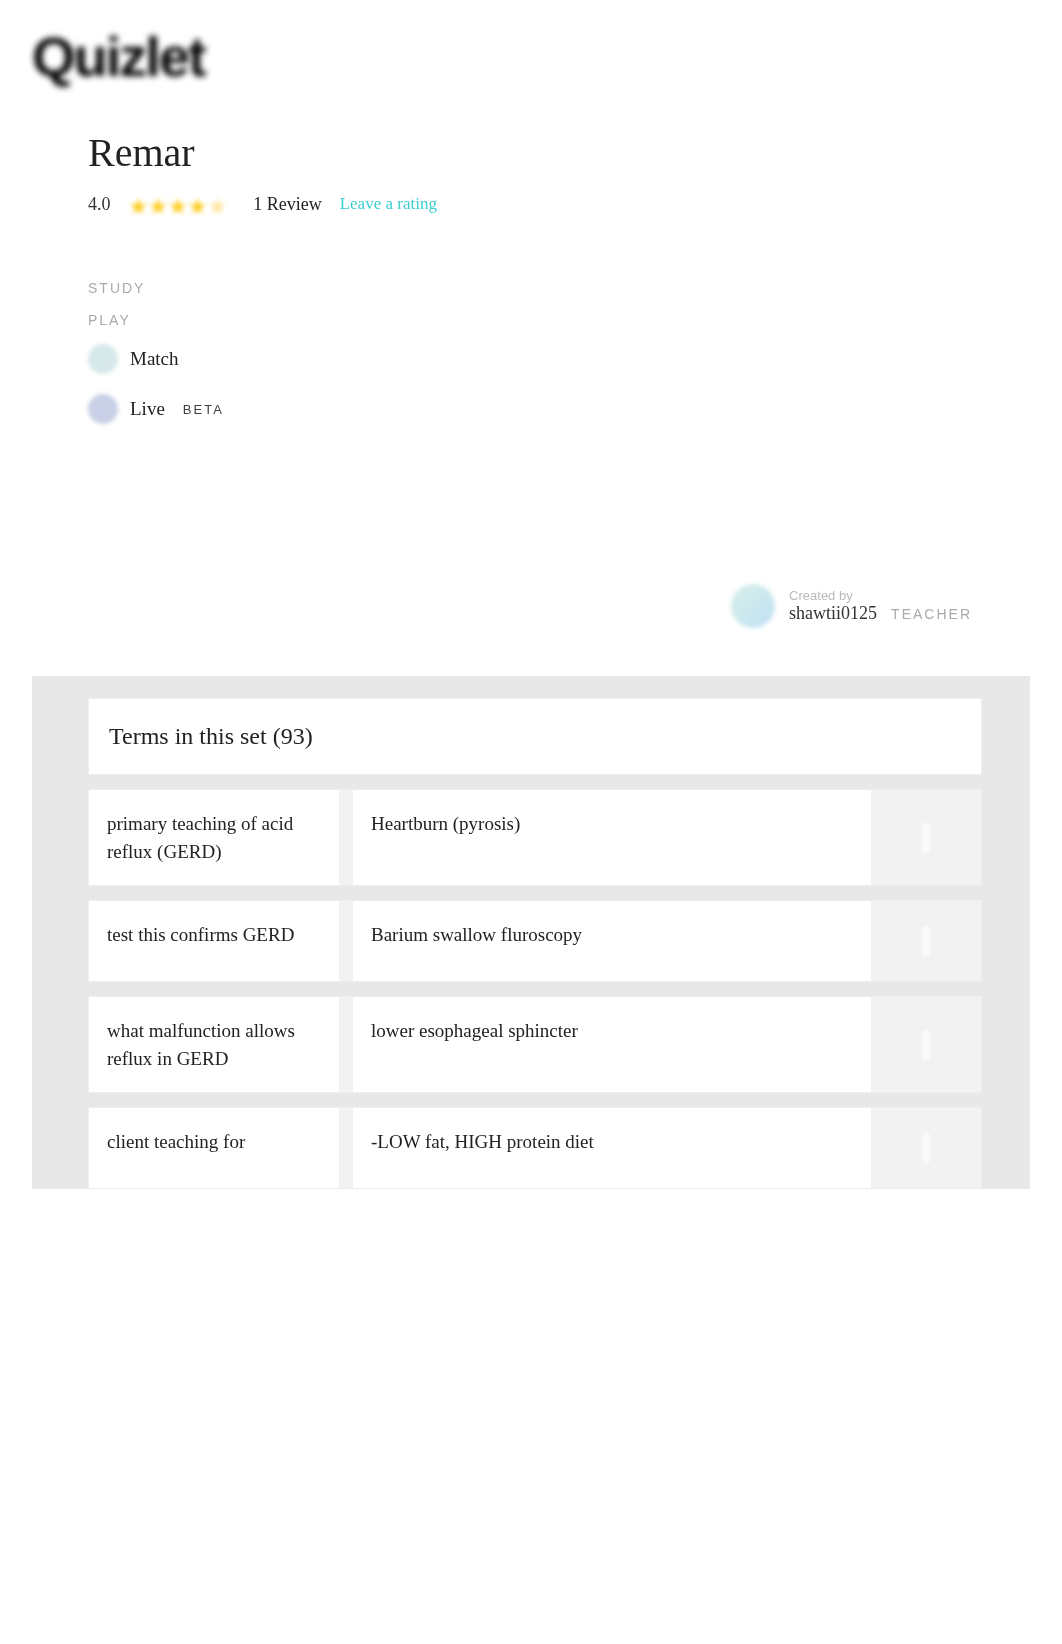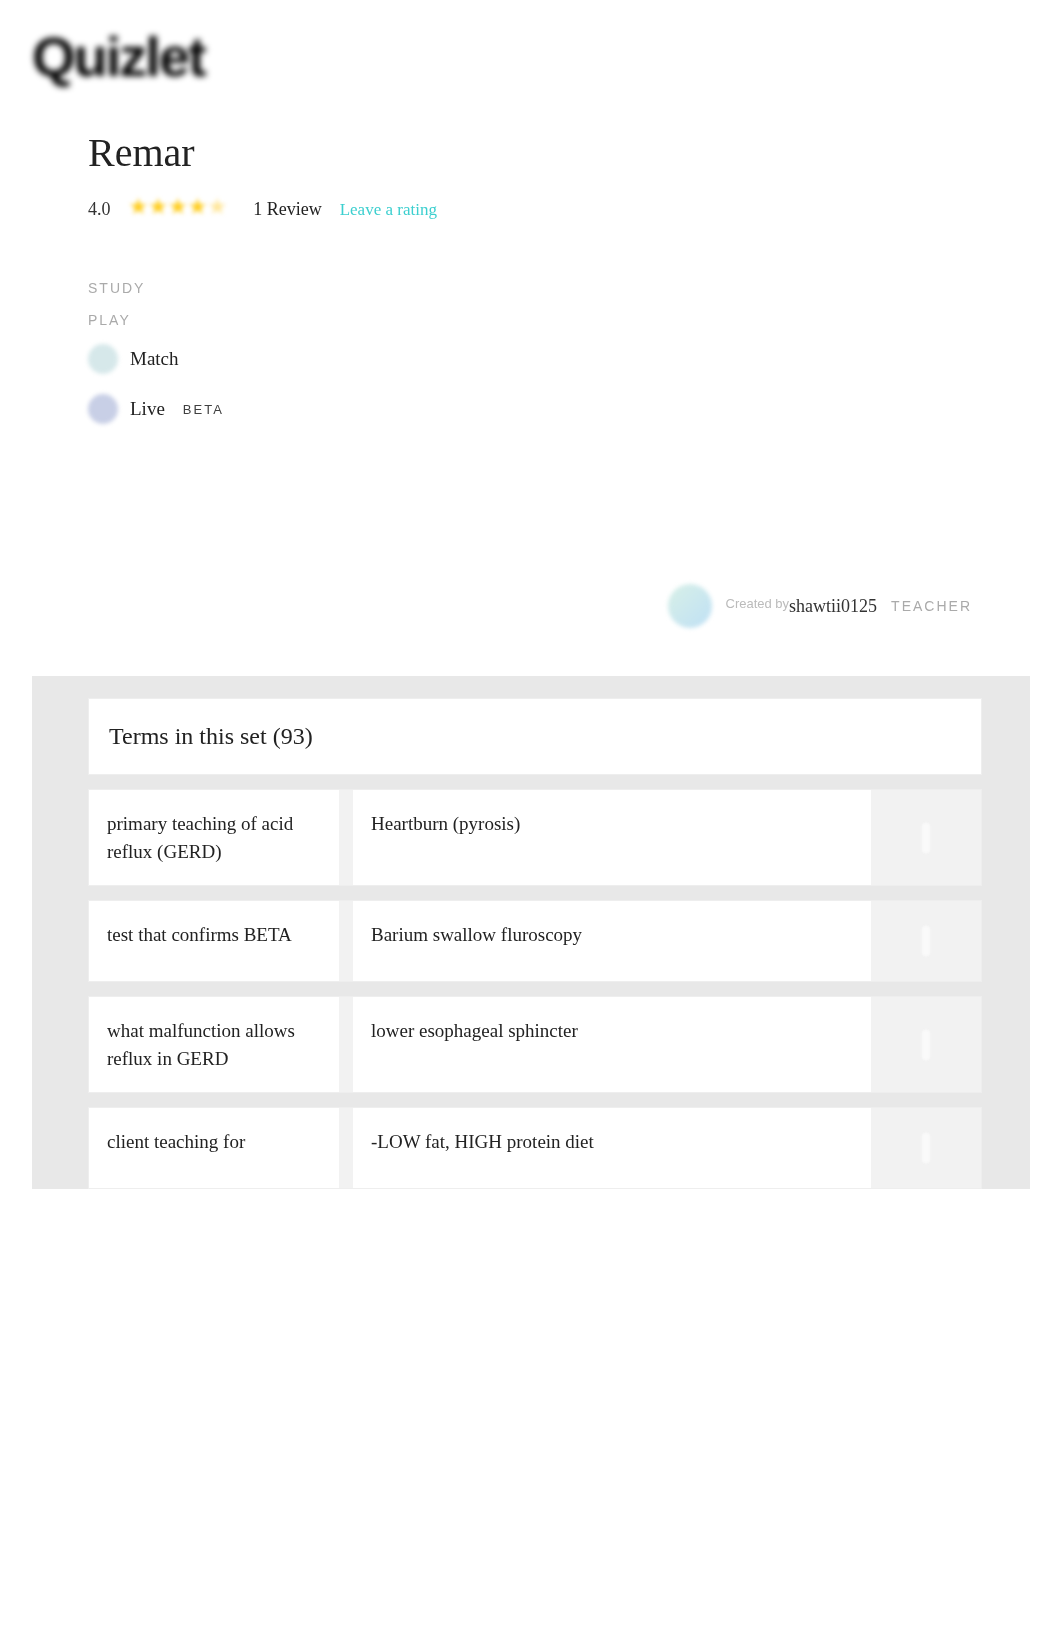--- a/index.html
+++ b/index.html
@@ -26,21 +26,21 @@
     padding-right: 48px;
   }
   .title {
     font-size: 40px;
     font-weight: 400;
     margin-bottom: 18px;
     margin-top: 14px;
   }
   .rating-row {
     display: flex;
-    align-items: flex-end;
+    align-items: flex-start;
     gap: 18px;
     font-size: 18px;
     margin-bottom: 60px;
   }
   .rating-score { color: #333; }
   .stars { filter: blur(2px); white-space: nowrap; }
   .star { color: #ffcd1f; font-size: 22px; }
   .star.empty { color: #ffe699; }
   .review-count { color: #222; margin-left: 8px; }
   .leave-rating {
@@ -104,21 +104,21 @@
     justify-content: flex-end;
     align-items: center;
     gap: 14px;
     padding-right: 10px;
   }
   .creator-avatar {
     width: 44px; height: 44px; border-radius: 50%;
     background: linear-gradient(135deg,#d8f0e7,#bfe0f5);
     filter: blur(2px);
   }
-  .creator-text { display: flex; flex-direction: row; }
+  .creator-text { display: flex; flex-direction: column; }
   .created-by { font-family: Arial, sans-serif; font-size: 13px; color: #bbb; }
   .creator-row { display: flex; align-items: center; gap: 14px; justify-content: flex-end; }
   .creator-name { font-size: 18px; color: #333; }
   .teacher-badge { font-family: Arial, Helvetica, sans-serif; font-size: 14px; letter-spacing: 2px; color: #aaa; }
   .terms-section {
     margin-top: 48px;
     background: #e8e8e8;
     padding: 22px 22px 0 22px;
     margin-left: -56px;
     margin-right: -48px;
@@ -200,21 +200,21 @@
       <div class="term-card">
         <div class="term-col term">primary teaching of acid reflux (GERD)</div>
         <div class="term-divider"></div>
         <div class="term-col def">Heartburn (pyrosis)</div>
         <div class="term-actions">
             <div class="term-actions-inner"></div>
           </div>
       </div>
 
       <div class="term-card">
-        <div class="term-col term">test that confirms BETA</div>
+        <div class="term-col term">test this confirms GERD</div>
         <div class="term-divider"></div>
         <div class="term-col def">Barium swallow fluroscopy</div>
         <div class="term-actions">
             <div class="term-actions-inner"></div>
           </div>
       </div>
 
       <div class="term-card">
         <div class="term-col term">what malfunction allows reflux in GERD</div>
         <div class="term-divider"></div>

